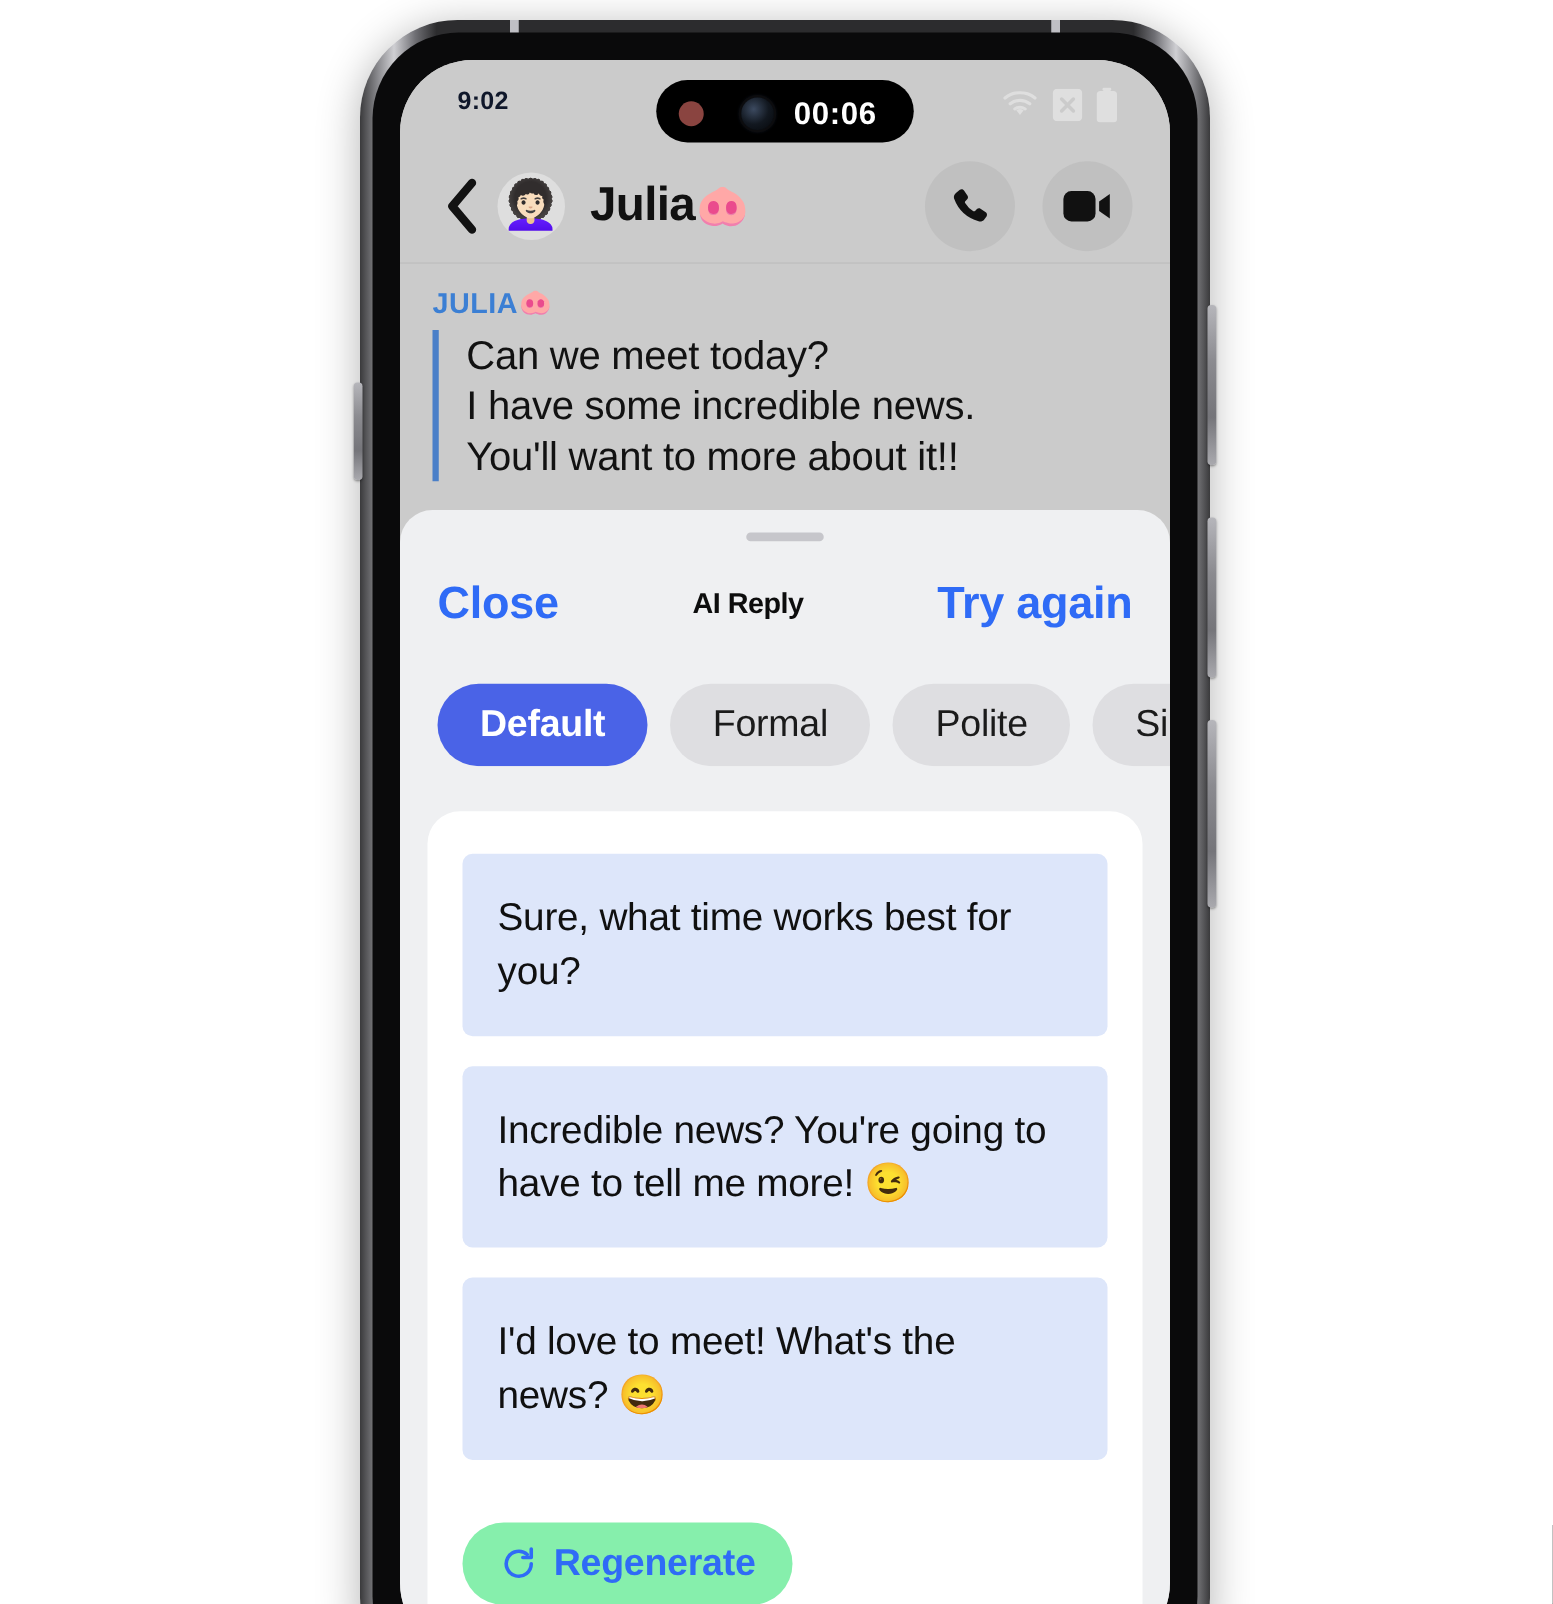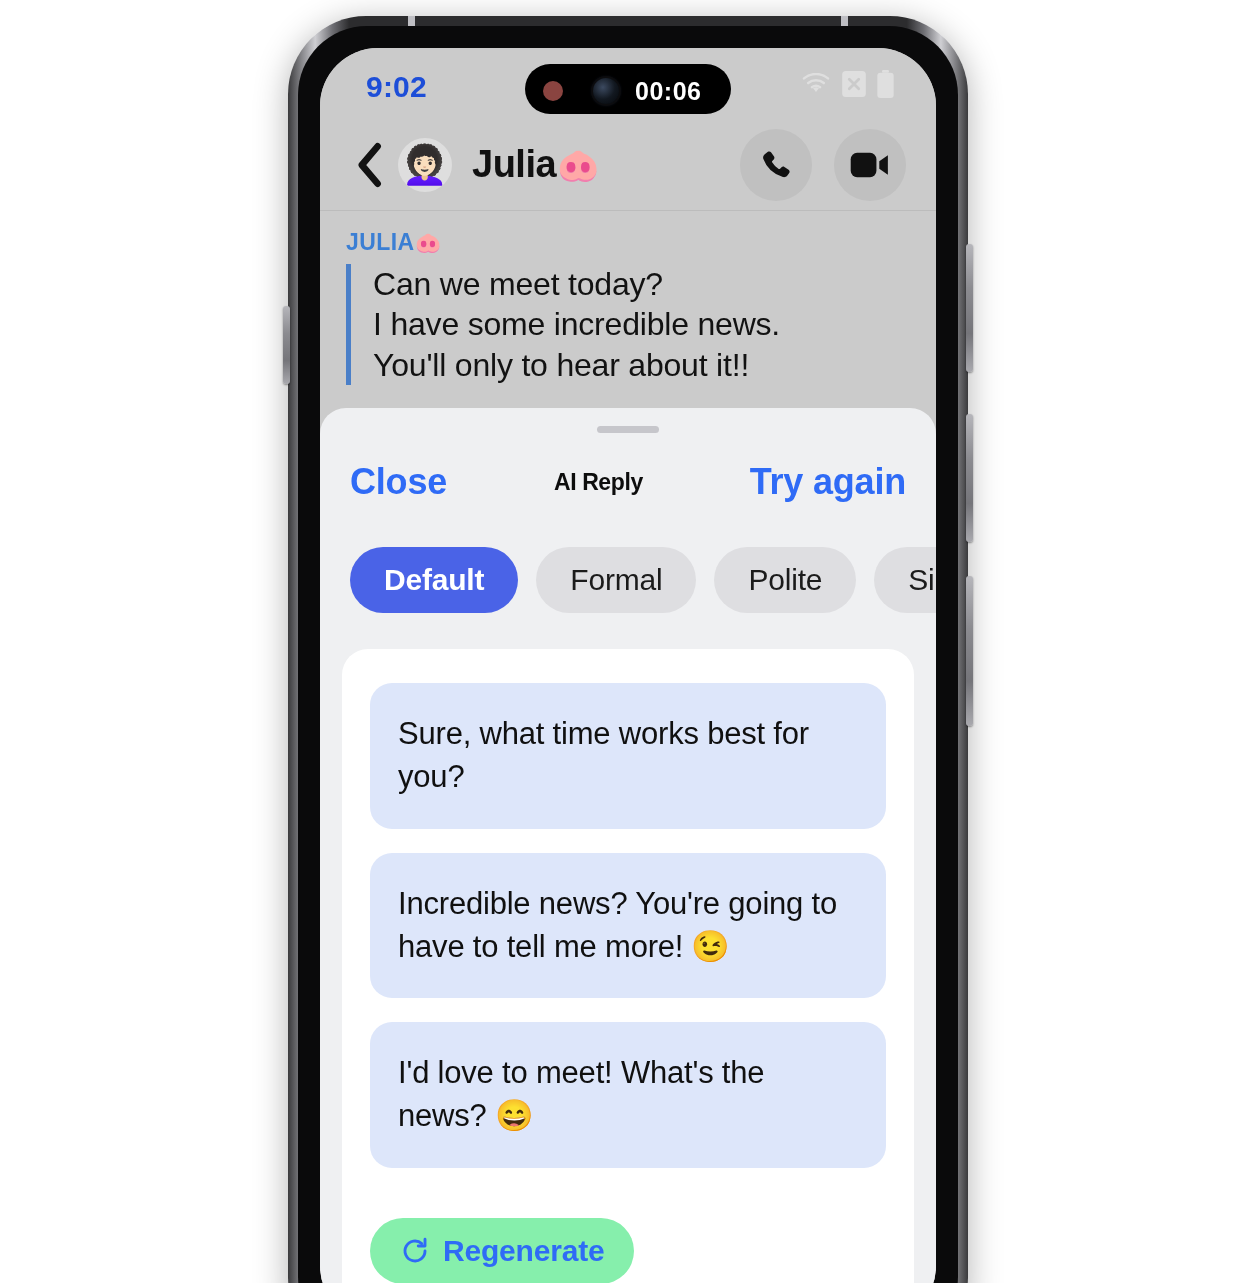--- a/index.html
+++ b/index.html
@@ -57,21 +57,21 @@
   #btn-power   { right: -5px; top: 560px; width: 7px; height: 150px; }
 
   
   #status-bar {
     position: relative;
     height: 78px;
     background: #cbcbcb;
   }
   #status-time {
     position: absolute; left: 46px; top: 22px;
-    font-size: 30px; font-weight: 700; color: #1d4ed8;
+    font-size: 20px; font-weight: 700; color: #0f172a;
     letter-spacing: .2px;
   }
   #status-icons {
     position: absolute; right: 42px; top: 22px;
     display: flex; align-items: center; gap: 11px;
   }
   .sys-ico { opacity: .38; }
 
   
   #dynamic-island {
@@ -197,21 +197,21 @@
   
   #replies-card {
     background: #ffffff;
     border-radius: 26px;
     margin: 36px 22px 0 22px;
     padding: 34px 28px 40px 28px;
     min-height: 620px;
   }
   .reply-bubble {
     background: #dde6fa;
-    border-radius: 22px;
+    border-radius: 8px;
     padding: 30px 28px;
     margin-bottom: 24px;
     font-size: 31px; color: #101010; line-height: 1.38;
     cursor: pointer; letter-spacing: -.2px;
   }
   #disclaimer {
     margin-top: 24px;
     font-size: 24px; color: #888a8e; letter-spacing: -.1px;
   }
   #regenerate-button {
@@ -303,21 +303,21 @@
         </div>
 
         <div id="conversation">
           <div id="quoted-sender">
             <span>JULIA</span>
               <span id="quoted-sender-emoji">🐽</span>
           </div>
           <div id="quoted-message">
             <div class="quoted-line">Can we meet today?</div>
             <div class="quoted-line">I have some incredible news.</div>
-            <div class="quoted-line">You'll only to hear about it!!</div>
+            <div class="quoted-line">You'll want to more about it!!</div>
           </div>
         </div>
 
         <div id="ai-sheet">
           <div id="grabber"></div>
 
           <div id="sheet-header">
             <div class="sheet-action">Close</div>
             <div id="sheet-title">AI Reply</div>
             <div class="sheet-action">Try again</div>

